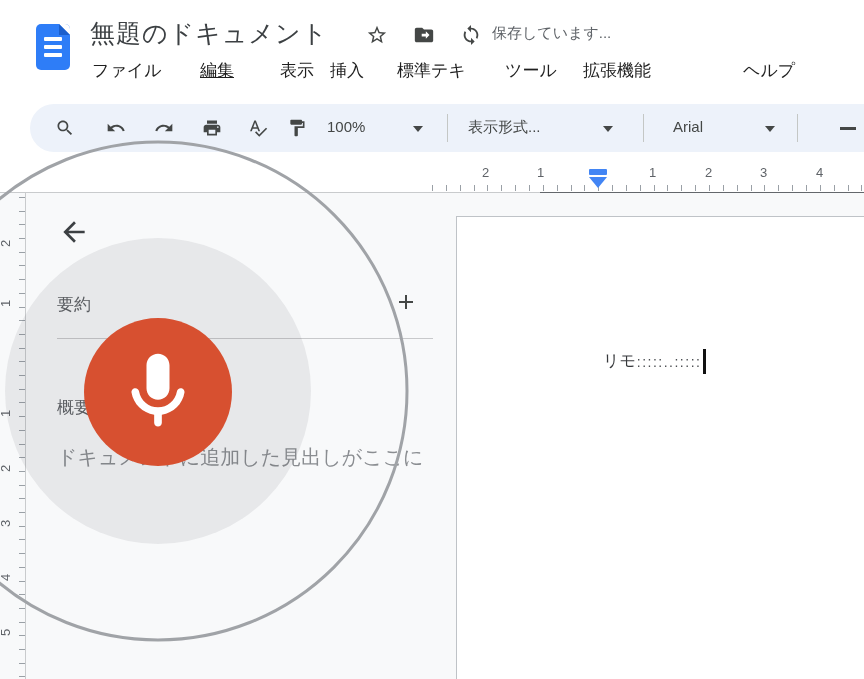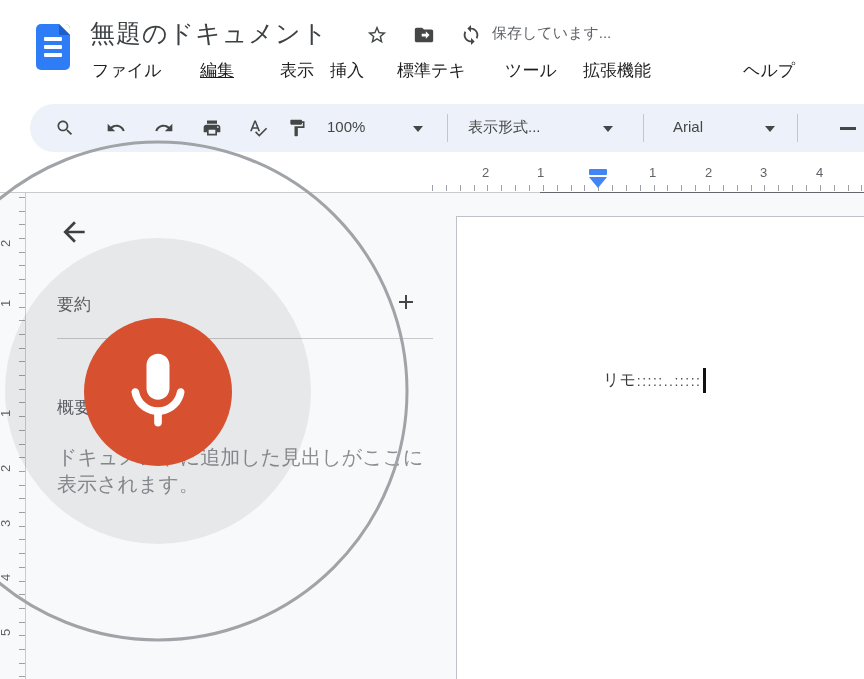--- a/index.html
+++ b/index.html
@@ -57,21 +57,21 @@
   
   #spot-circle { left:5px; top:238px; width:306px; height:306px; border-radius:50%;
     background:rgba(68,71,75,0.09); z-index:20; }
   #mic-btn { left:84px; top:318px; width:148px; height:148px; border-radius:50%;
     background:#d75030; z-index:30; display:flex; align-items:center; justify-content:center; cursor:pointer; }
   #ring-svg { left:0; top:0; z-index:40; pointer-events:none; }
 
   
   #page { left:456px; top:216px; width:420px; height:470px; background:#fff;
     border-top:1px solid #bfc3c7; border-left:1px solid #bfc3c7; z-index:5; }
-  #doc-line { position:absolute; left:146px; top:151px; display:flex; align-items:center; }
+  #doc-line { position:absolute; left:146px; top:132px; display:flex; align-items:center; }
   #doc-text { font-size:16px; color:#37393c; }
   #doc-dots { font-size:14px; color:#4a4d50; letter-spacing:1.5px; margin-left:1px; }
   #caret { width:3px; height:25px; background:#111; margin-left:2px; }
 </style>
 </head>
 <body>
 
 <div id="stage">
 
   <div id="docs-logo" class="abs">
@@ -170,21 +170,20 @@
       <path d="M20 11H7.83l5.59-5.59L12 4l-8 8 8 8 1.41-1.41L7.83 13H20v-2z"></path>
     </svg>
   <span id="summary-label" class="abs">要約</span>
   <svg id="add-btn" class="abs" viewBox="0 0 24 24" fill="#444746">
       <path d="M19 13h-6v6h-2v-6H5v-2h6V5h2v6h6v2z"></path>
     </svg>
   <div id="panel-divider" class="abs"></div>
   <span id="outline-label" class="abs">概要</span>
   <div id="outline-empty" class="abs">
     <div>ドキュメントに追加した見出しがここに</div>
-    <div>表示されます。</div>
   </div>
 
   <div id="page" class="abs">
     <div id="doc-line">
       <span id="doc-text">リモ</span>
       <span id="doc-dots">:::::..:::::</span>
       <div id="caret"></div>
     </div>
   </div>
 

